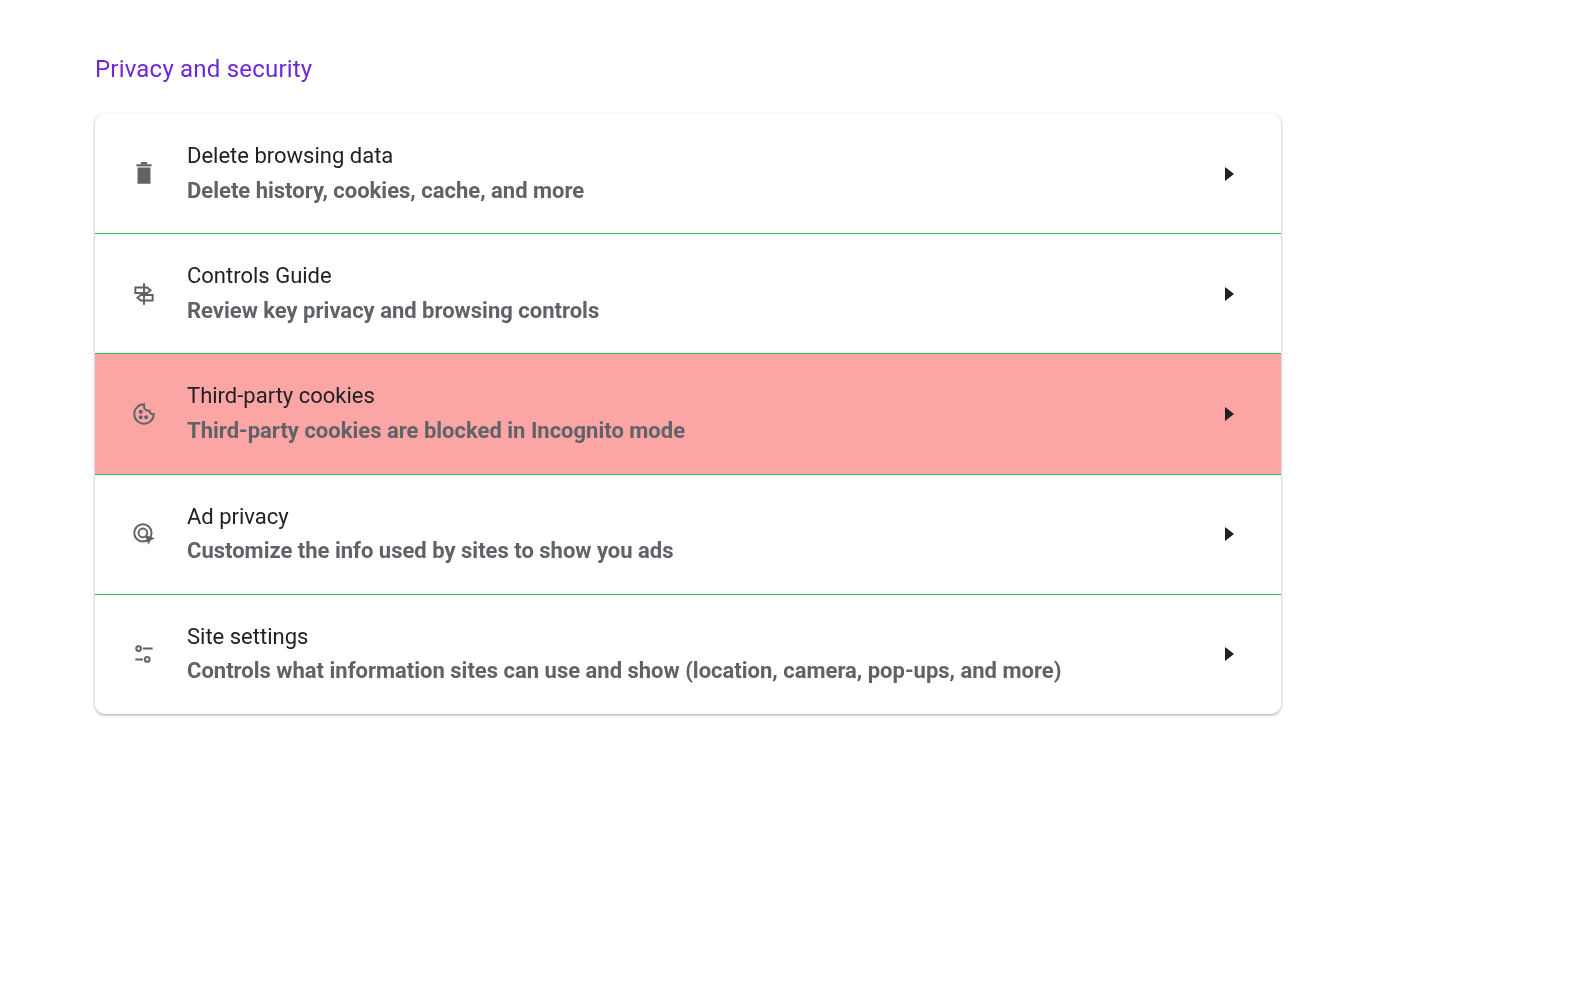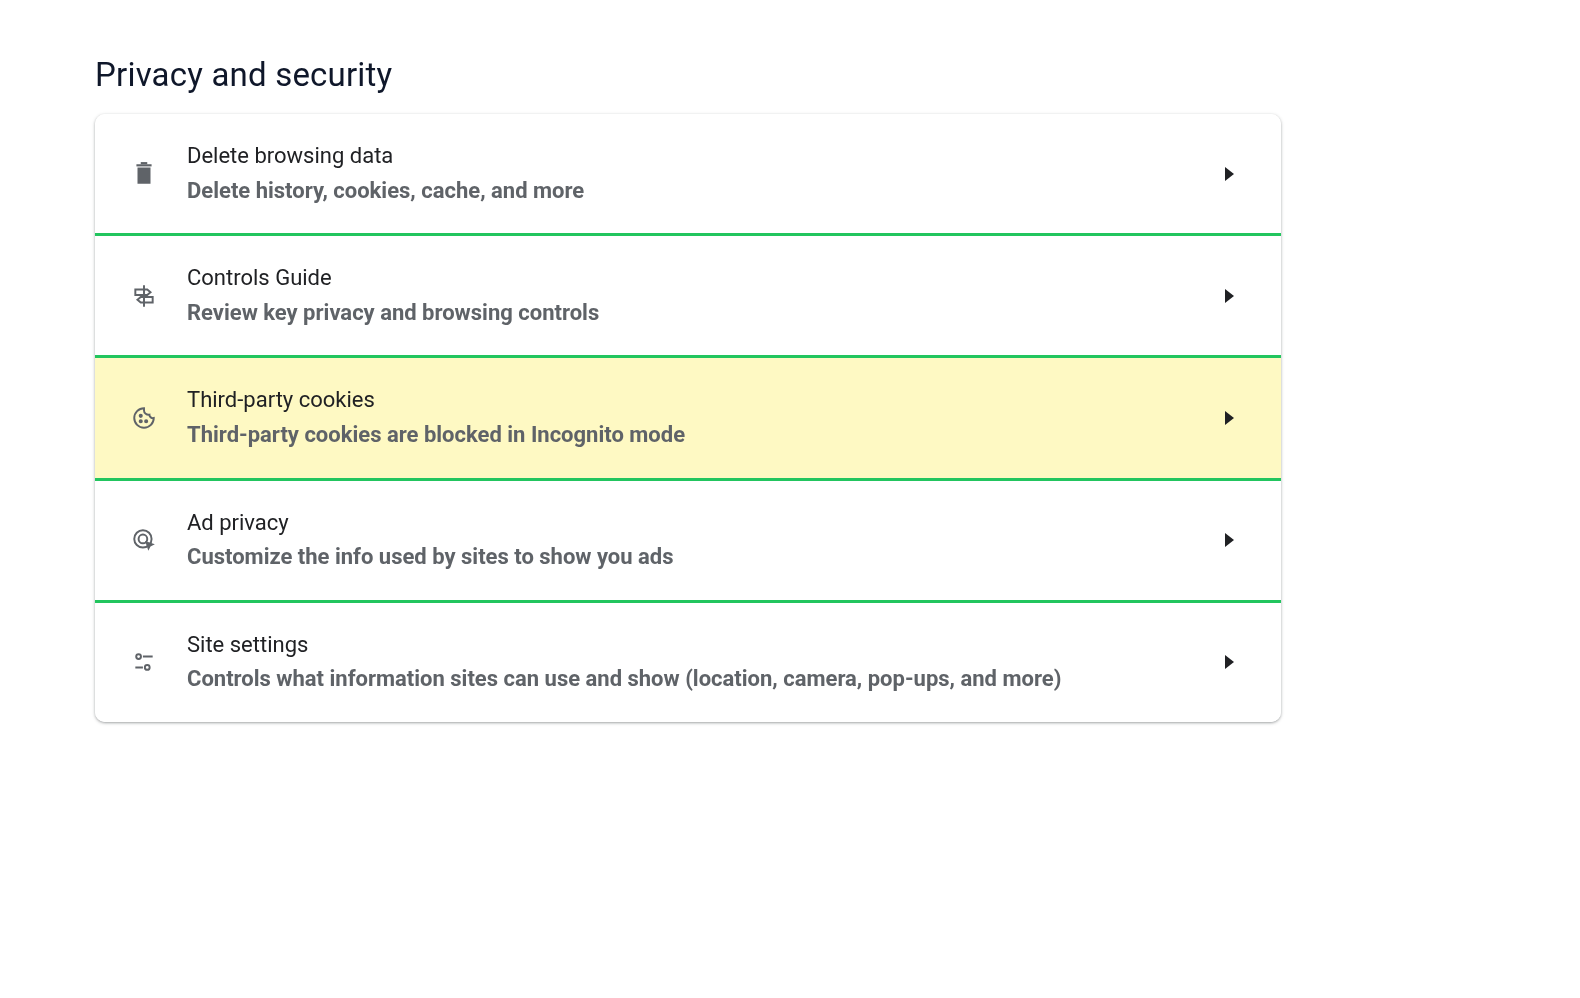--- a/index.html
+++ b/index.html
@@ -8,51 +8,51 @@
       padding: 0;
     }
     body {
       font-family: Roboto, "Segoe UI", Arial, sans-serif;
       background: #ffffff;
       width: 1580px;
       height: 998px;
       position: relative;
     }
     .section-title {
-      font-size: 33px;
+      font-size: 24px;
       font-weight: 400;
-      color: #0f172a;
+      color: #6d28d9;
       position: absolute;
       left: 95px;
       top: 55px;
       letter-spacing: 0.2px;
     }
     .card {
       position: absolute;
       left: 95px;
       top: 114px;
       width: 1186px;
       background: #ffffff;
       border-radius: 10px;
       box-shadow: 0 1px 2px rgba(60,64,67,0.3), 0 1px 3px 1px rgba(60,64,67,0.15);
       overflow: hidden;
     }
     .row {
       display: flex;
       align-items: center;
       padding: 28px 36px 28px 36px;
-      border-bottom: 3px solid #22c55e;
+      border-bottom: 1px solid #22c55e;
       background: #ffffff;
       cursor: pointer;
     }
     .row:last-child {
       border-bottom: none;
     }
     .row.hovered {
-      background: #fef9c3;
+      background: #fca5a5;
     }
     .row-icon {
       width: 26px;
       height: 26px;
       display: flex;
       align-items: center;
       justify-content: center;
       flex-shrink: 0;
       color: #5f6368;
     }

